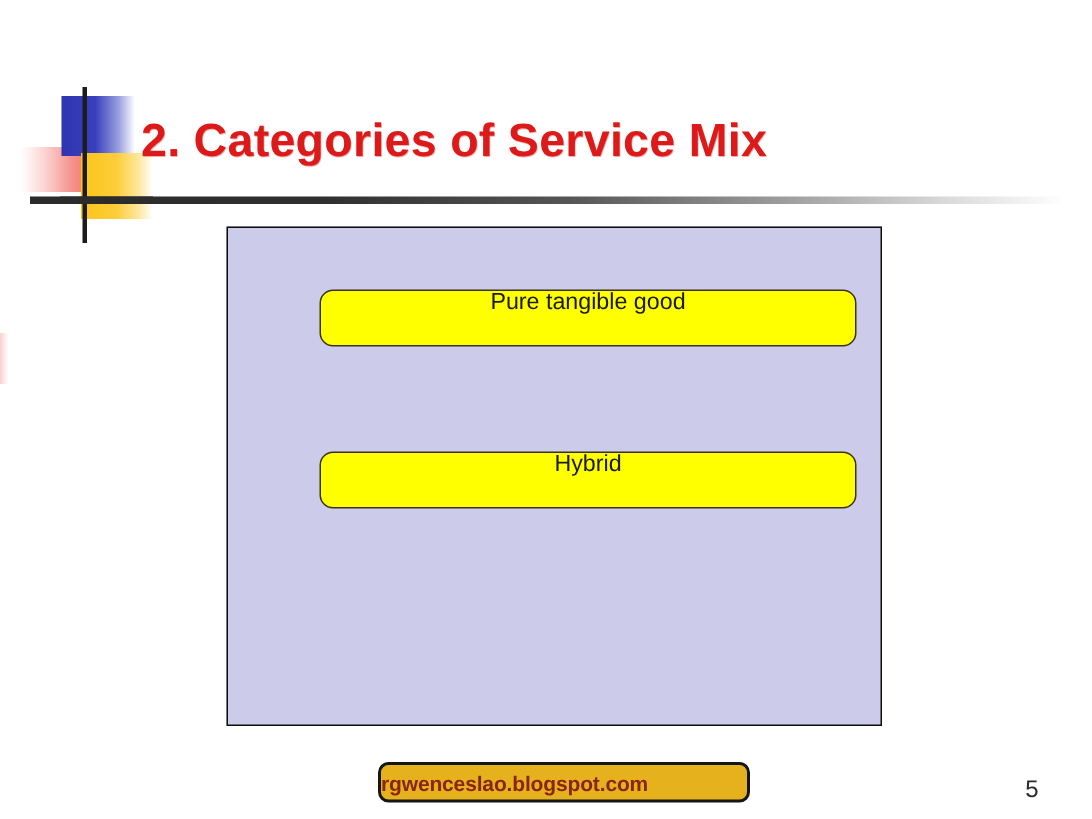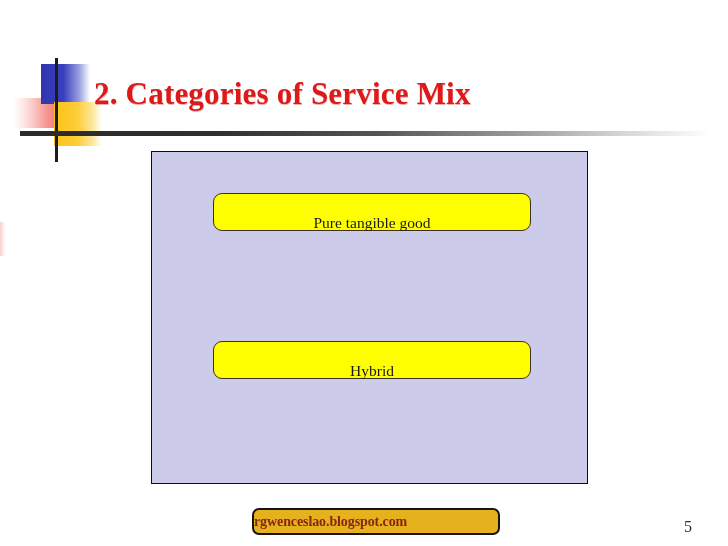--- a/index.html
+++ b/index.html
@@ -9,21 +9,20 @@
   }
   body {
     font-family: "Liberation Sans", sans-serif;
   }
   #slide {
     position: relative;
     width: 728px;
     height: 546px;
     background: #ffffff;
     overflow: hidden;
-    font-family: Liberation Serif, serif;
   }
 
   
   #logo {
     position: absolute;
     left: 14px;
     top: 58px;
     width: 86px;
     height: 104px;
   }
@@ -115,28 +114,28 @@
     height: 333px;
     background: #ccccea;
     border: 1px solid #0d0d0d;
     box-sizing: border-box;
   }
 
   
   .cat-box {
     position: absolute;
     left: 61px;          
-    width: 318px;
+    width: 358px;
     height: 38px;
     background: #ffff00;
     border: 1px solid #3b3119;
     border-radius: 9px;
     box-sizing: border-box;
     display: flex;
-    align-items: flex-end;
+    align-items: flex-start;
     justify-content: center;
   }
   .cat-label {
     font-size: 15.5px;
     color: #1a1a1a;
     white-space: nowrap;
     line-height: 1;
   }
 
   
@@ -192,21 +191,21 @@
 
   <div id="edge-artifact"></div>
 
   <div id="panel">
 
     <div class="cat-box" style="top:41px;">
       <span class="cat-label">Pure tangible good</span>
     </div>
 
 
-    <div class="cat-box" style="top:149px;margin-top:40px;">
+    <div class="cat-box" style="top:149px;">
       <span class="cat-label">Hybrid</span>
     </div>
 
 
 
   </div>
 
   <div id="watermark">
     <span id="watermark-text">rgwenceslao.blogspot.com</span>
   </div>

